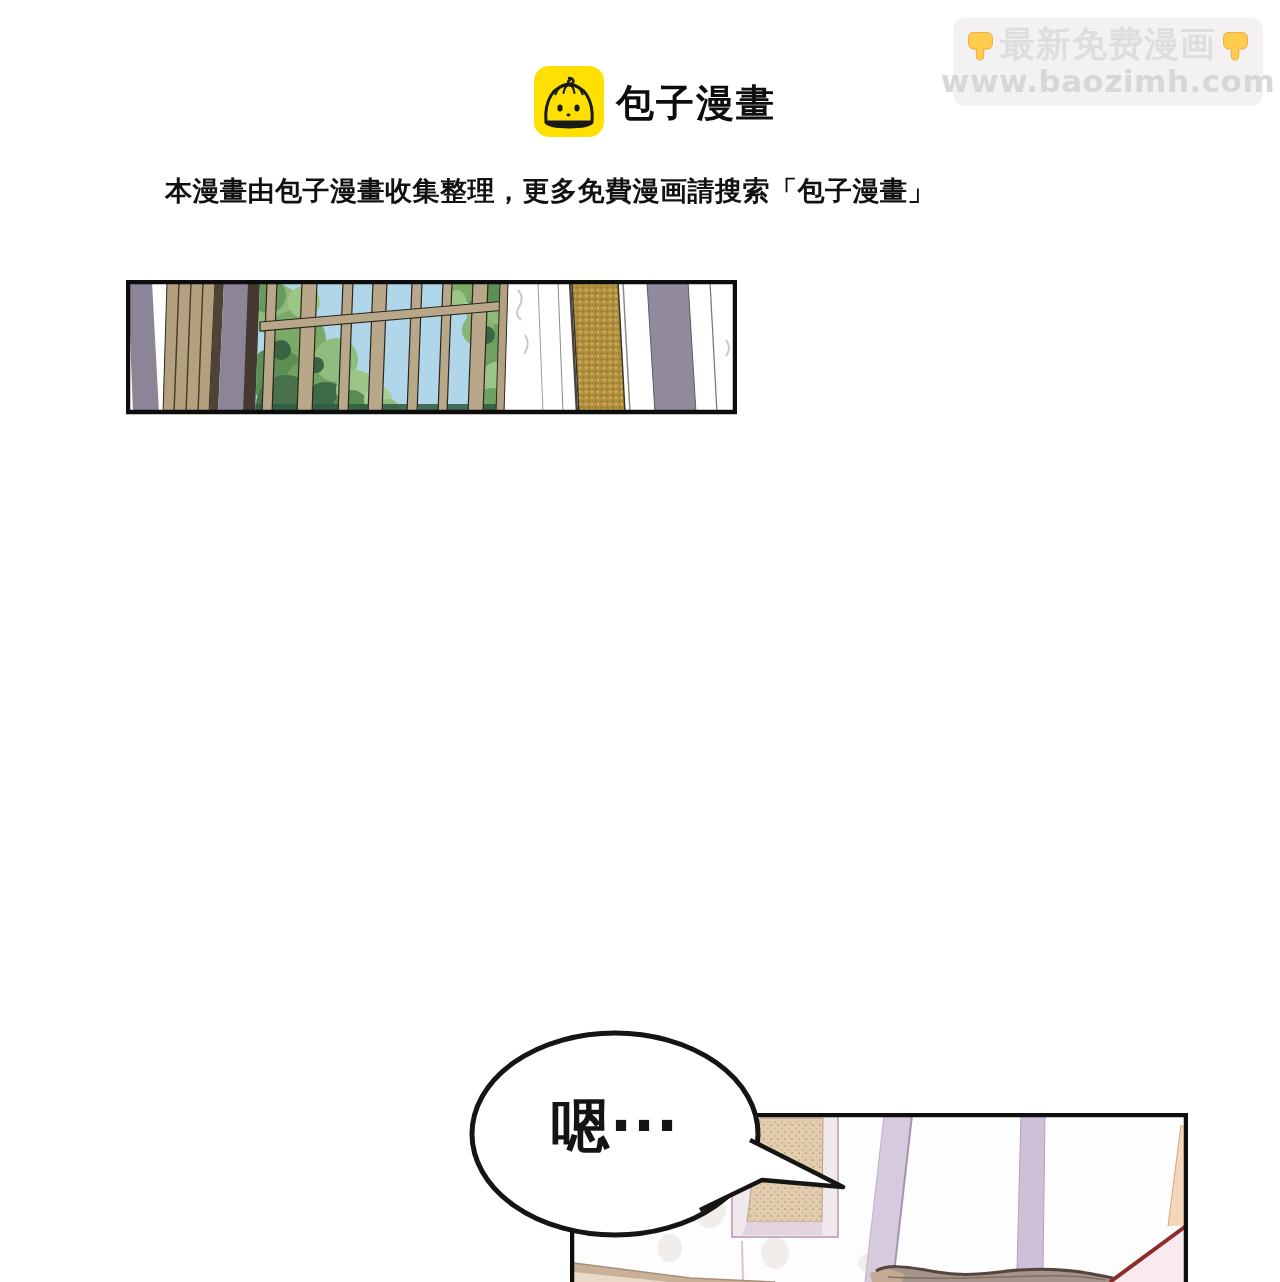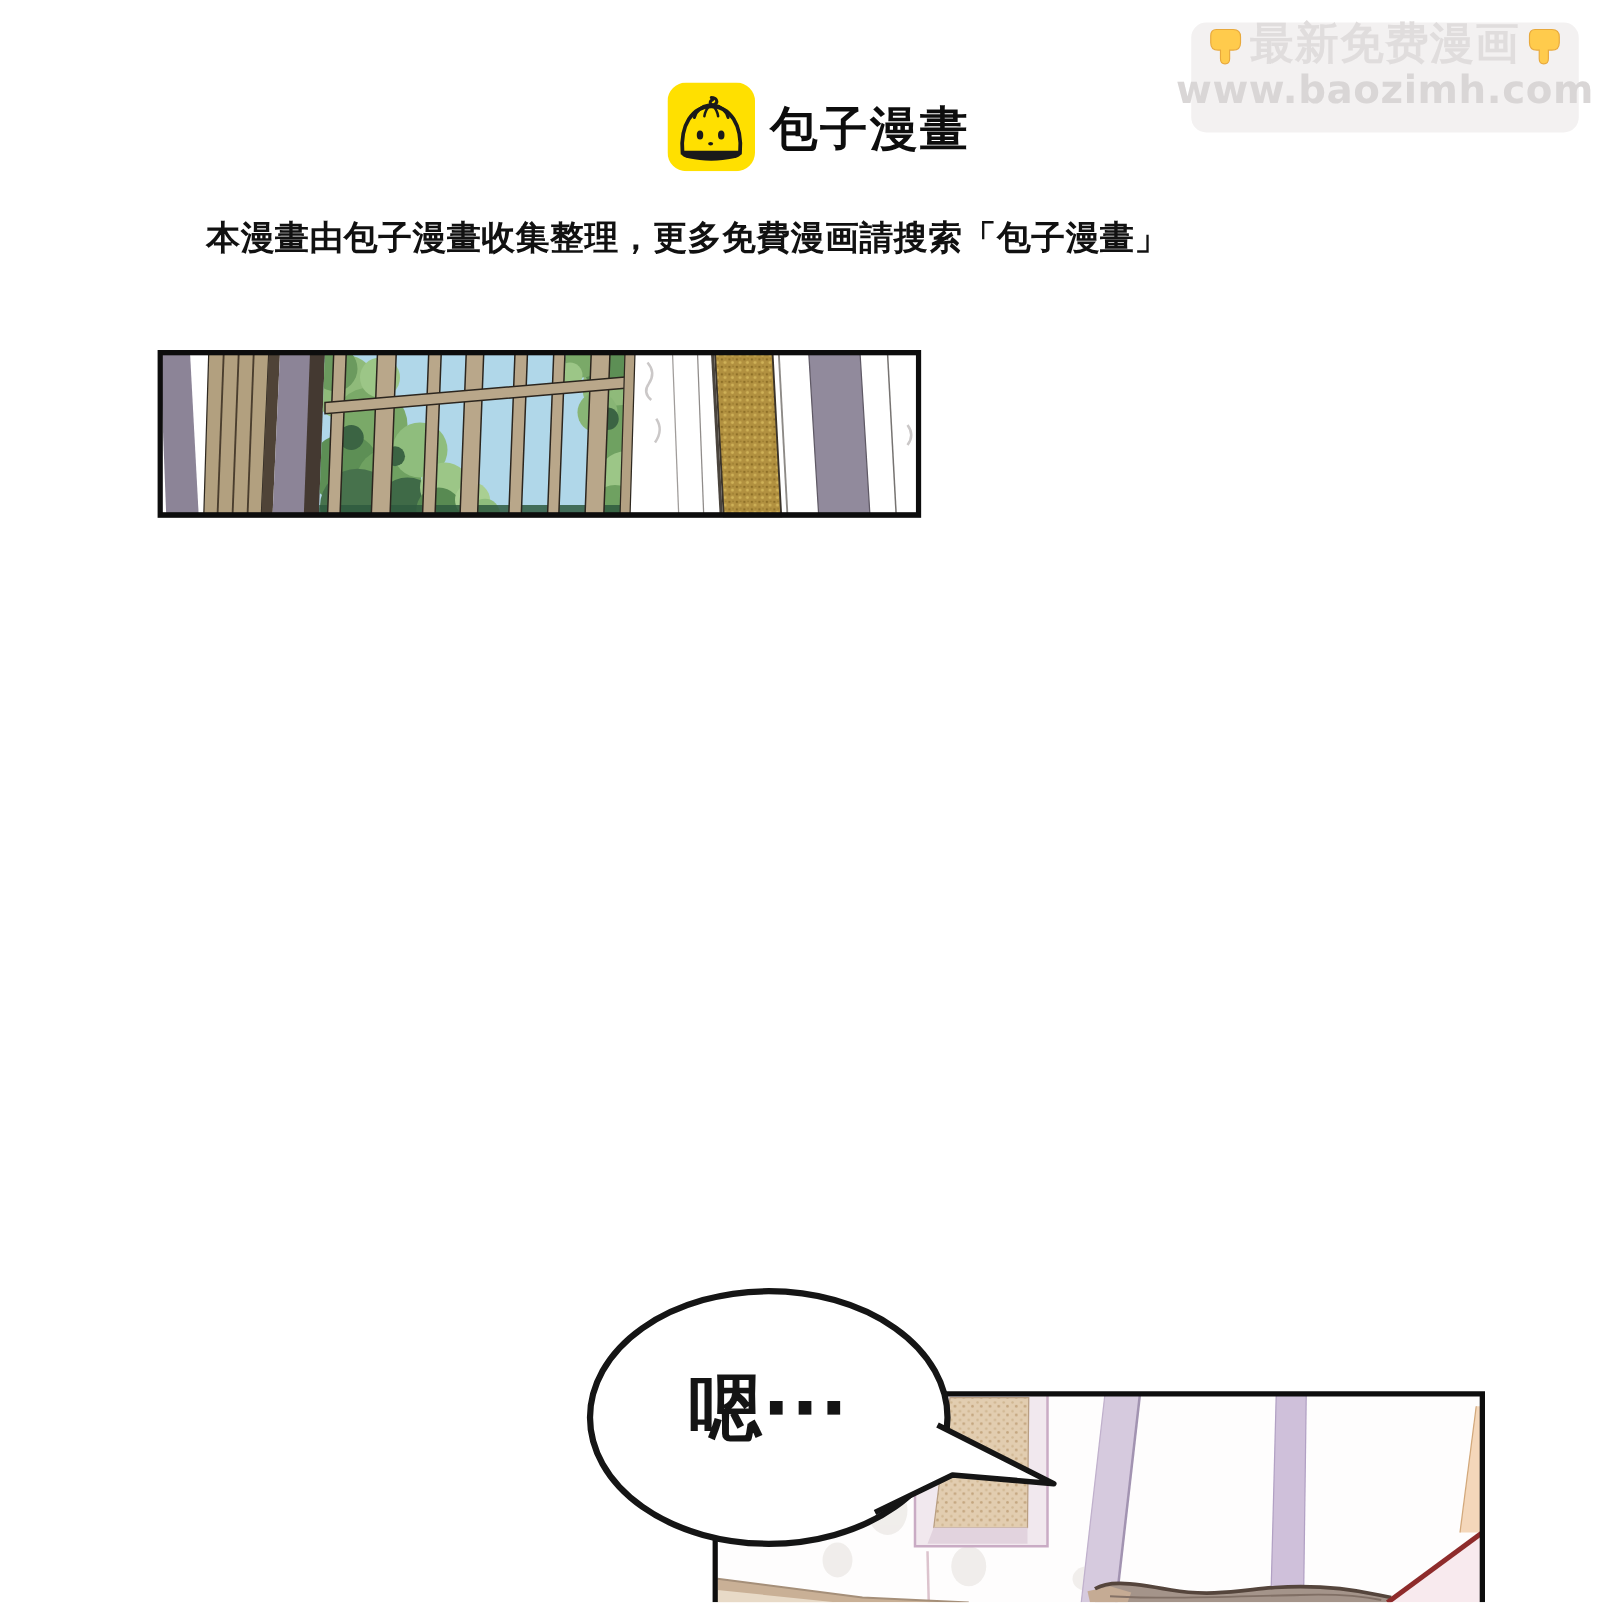--- a/index.html
+++ b/index.html
@@ -1,21 +1,21 @@
 <!DOCTYPE html>
 <html><head>
 <meta charset="utf-8">
 <style>
   html,body{margin:0;padding:0;background:#ffffff;}
   .page{position:relative;width:1280px;height:1282px;background:#ffffff;overflow:hidden;
         font-family:"DejaVu Sans","Liberation Sans",sans-serif;}
 
   
   .promo{position:absolute;left:953px;top:18px;width:310px;height:88px;background:#f3f1f1;
-         border-radius:12px;display:flex;flex-direction:column;align-items:center;}
+         border-radius:12px;display:flex;flex-direction:column;align-items:center;justify-content:center;}
   .promo-row1{display:flex;align-items:center;gap:3px;}
   .promo-row1 .txt{font-size:35px;font-weight:700;color:#e0dddd;letter-spacing:1px;line-height:1;}
   .promo-row2{font-size:31px;font-weight:600;color:#d9d6d6;letter-spacing:.5px;line-height:1;margin-top:4px;}
   .hand{width:33px;height:33px;display:block;}
 
   
   .logo-icon{position:absolute;left:534px;top:66px;width:70px;height:71px;}
   .logo-name{position:absolute;left:616px;top:84px;font-size:38px;font-weight:700;color:#0d0d0d;
              letter-spacing:2px;line-height:1;}
 

